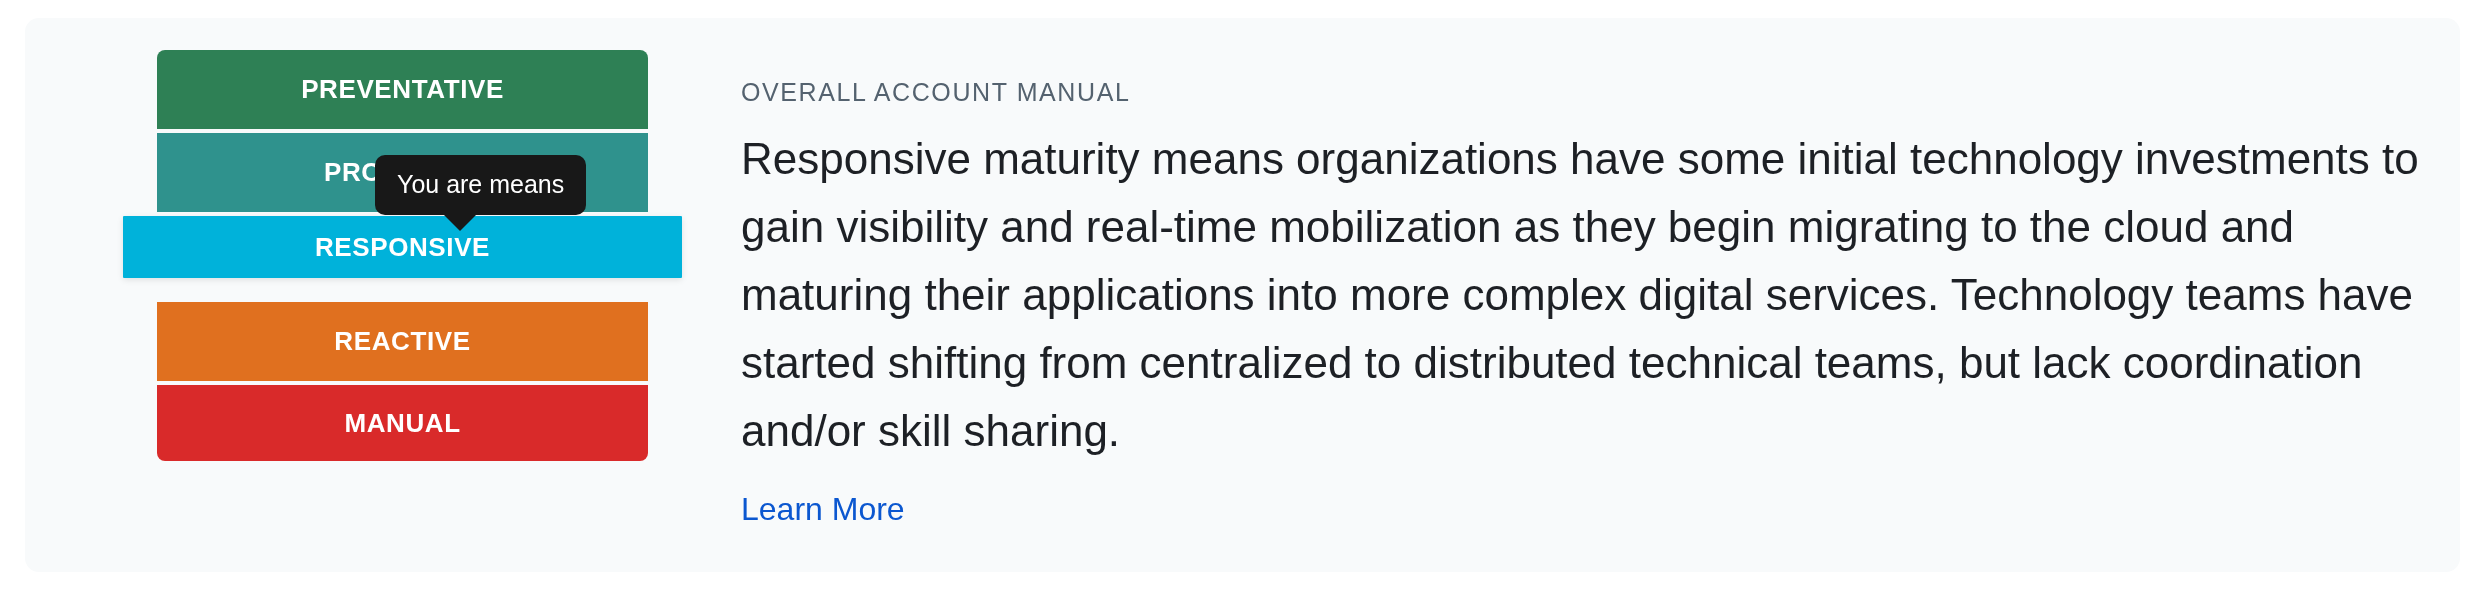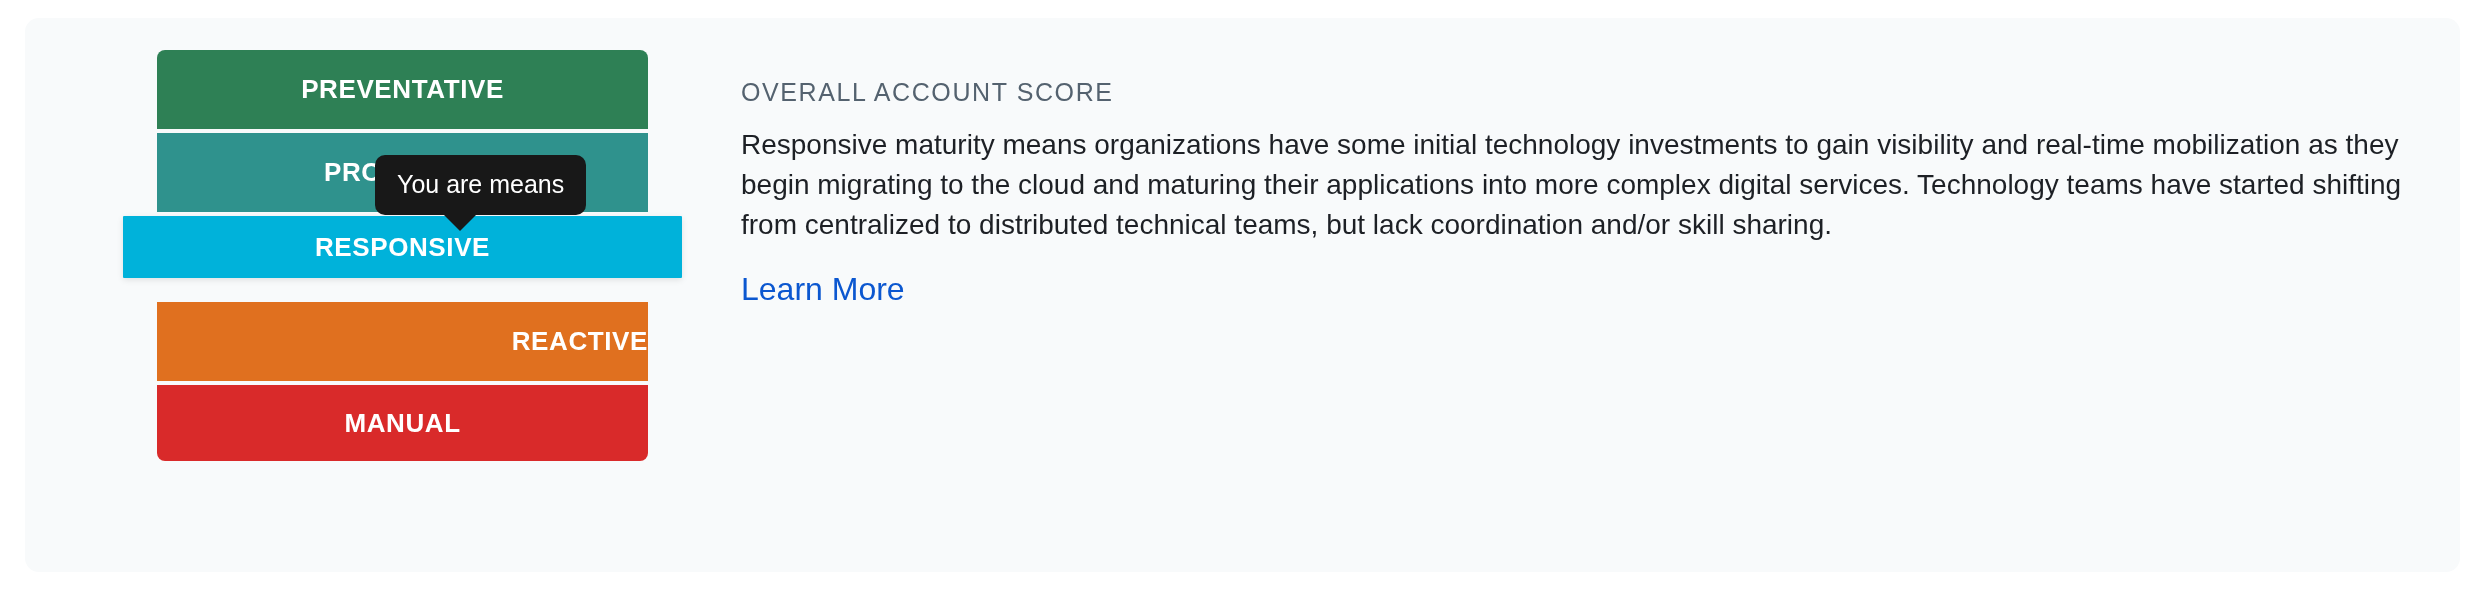--- a/index.html
+++ b/index.html
@@ -106,22 +106,22 @@
     margin: 0 0 18px 0;
   }
   .headline {
     font-size: 51px;
     font-weight: bold;
     color: #15181c;
     margin: 0 0 32px 0;
     letter-spacing: -0.3px;
   }
   .body-copy {
-    font-size: 28px;
-    line-height: 40px;
+    font-size: 44px;
+    line-height: 68px;
     color: #1d2025;
     margin: 0 0 26px 0;
     max-width: 1700px;
   }
   .learn-more {
     display: inline-block;
     font-size: 32px;
     color: #0b57d0;
     text-decoration: none;
     cursor: pointer;
@@ -139,36 +139,36 @@
     </div>
 
     <div class="bar b1" style="background-color: rgb(47, 146, 141);">
       <span>PROACTIVE</span>
     </div>
 
     <div class="bar b2" style="background-color: rgb(0, 178, 218);">
       <span>RESPONSIVE</span>
     </div>
 
-    <div class="bar b3" style="background-color: rgb(224, 112, 31); justify-content: flex-end;">
+    <div class="bar b3" style="background-color: rgb(224, 112, 31);">
       <span>REACTIVE</span>
     </div>
 
     <div class="bar b4" style="background-color: rgb(217, 42, 42);">
       <span>MANUAL</span>
     </div>
 
     <div class="tooltip-wrap">
       <div class="tooltip" style="background-color: rgb(24, 24, 24); color: rgb(255, 255, 255);">
         <span>You are means</span>
         <span class="tooltip-arrow" style="border-top-color: rgb(24, 24, 24);"></span>
       </div>
     </div>
 
   </div>
 
   <div class="content">
-    <div class="eyebrow">OVERALL ACCOUNT SCORE</div>
+    <div class="eyebrow">OVERALL ACCOUNT MANUAL</div>
     <p class="body-copy">Responsive maturity means organizations have some initial technology investments to gain visibility and real-time mobilization as they begin migrating to the cloud and maturing their applications into more complex digital services. Technology teams have started shifting from centralized to distributed technical teams, but lack coordination and/or skill sharing.</p>
     <a class="learn-more" href="#" style="color: rgb(11, 87, 208); text-align: center;">Learn More</a>
   </div>
 
 </div>
 
 </body></html>

